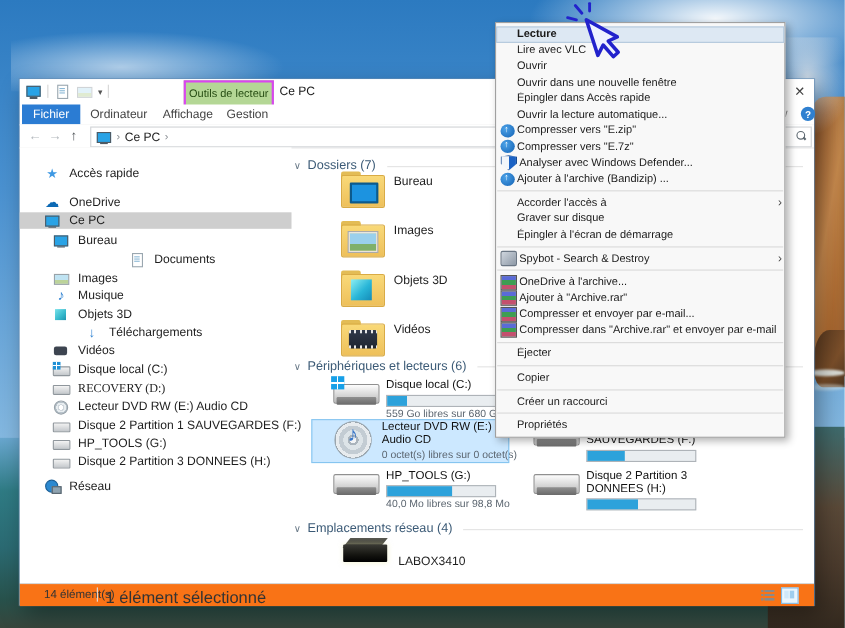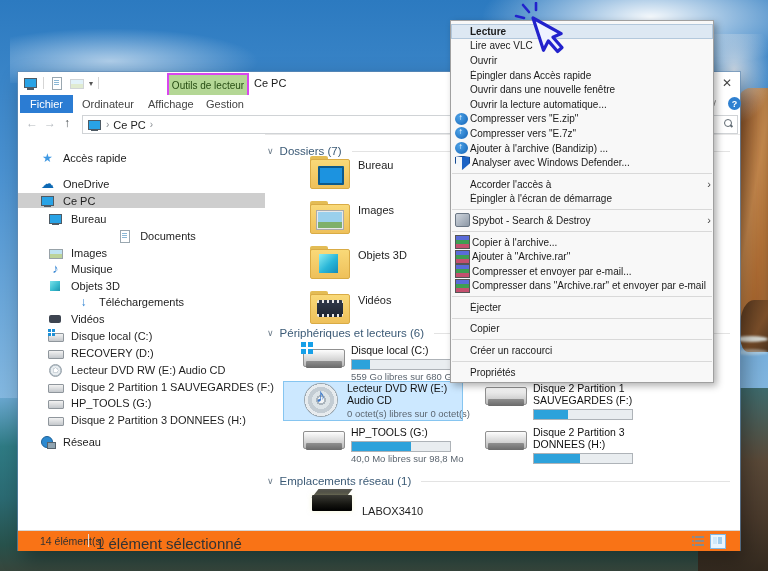--- a/index.html
+++ b/index.html
@@ -246,21 +246,21 @@
           <span class="slabel">Téléchargements</span>
         </div>
         <div class="srow child" style="top: 177px;">
           <span class="ic ic-video"></span>
           <span class="slabel">Vidéos</span>
         </div>
         <div class="srow child" style="top: 194px;">
           <span class="ic ic-drive c"></span>
           <span class="slabel">Disque local (C:)</span>
         </div>
-        <div class="srow child" style="top: 211px;">
+        <div class="srow child" style="top: 211px; font-family: Liberation Serif, serif;">
           <span class="ic ic-drive"></span>
           <span class="slabel">RECOVERY (D:)</span>
         </div>
         <div class="srow child" style="top: 228px;">
           <span class="ic ic-dvd"></span>
           <span class="slabel">Lecteur DVD RW (E:) Audio CD</span>
         </div>
         <div class="srow child" style="top: 245px;">
           <span class="ic ic-drive"></span>
           <span class="slabel">Disque 2 Partition 1 SAUVEGARDES (F:)</span>
@@ -284,21 +284,21 @@
       <span class="stext">Dossiers (7)</span>
       <span class="sline"></span>
     </div>
     <div class="shead" style="top:254px">
       <span class="schev">∨</span>
       <span class="stext">Périphériques et lecteurs (6)</span>
       <span class="sline"></span>
     </div>
     <div class="shead" style="top:402px">
       <span class="schev">∨</span>
-      <span class="stext">Emplacements réseau (1)</span>
+      <span class="stext">Emplacements réseau (4)</span>
       <span class="sline"></span>
     </div>
 
     <div id="statusbar">
       <span class="scount">14 élément(s)</span>
       <span class="sdiv"></span>
       <span class="ssel">1 élément sélectionné</span>
       <span class="vbtn vlist"></span>
       <span class="vbtn vthumb"></span>
     </div>
@@ -387,66 +387,70 @@
       <div class="mi">
         <span class="mico"></span>
         <span class="mtxt">Lire avec VLC</span>
       </div>
       <div class="mi">
         <span class="mico"></span>
         <span class="mtxt">Ouvrir</span>
       </div>
       <div class="mi">
         <span class="mico"></span>
+        <span class="mtxt">Ouvrir dans une nouvelle fenêtre</span>
+      </div>
+      <div class="mi">
+        <span class="mico"></span>
         <span class="mtxt">Épingler dans Accès rapide</span>
-      </div>
-      <div class="mi">
-        <span class="mico"></span>
-        <span class="mtxt">Ouvrir dans une nouvelle fenêtre</span>
       </div>
       <div class="mi">
         <span class="mico"></span>
         <span class="mtxt">Ouvrir la lecture automatique...</span>
       </div>
       <div class="mi">
         <span class="mico x-bandizip-icon"></span>
         <span class="mtxt">Compresser vers "E.zip"</span>
       </div>
       <div class="mi">
         <span class="mico x-bandizip-icon"></span>
         <span class="mtxt">Compresser vers "E.7z"</span>
       </div>
       <div class="mi">
+        <span class="mico x-defender-icon"></span>
+        <span class="mtxt">Analyser avec Windows Defender...</span>
+      </div>
+      <div class="mi">
         <span class="mico x-bandizip-icon"></span>
         <span class="mtxt">Ajouter à l'archive (Bandizip) ...</span>
       </div>
-      <div class="mi">
-        <span class="mico x-defender-icon"></span>
-        <span class="mtxt">Analyser avec Windows Defender...</span>
-      </div>
       <div class="csep"></div>
       <div class="mi">
         <span class="mico"></span>
         <span class="mtxt">Accorder l'accès à</span>
         <span class="msub">›</span>
+      </div>
+      <div class="mi">
+        <span class="mico"></span>
+        <span class="mtxt">Graver sur disque</span>
       </div>
       <div class="mi">
         <span class="mico"></span>
         <span class="mtxt">Épingler à l'écran de démarrage</span>
       </div>
       <div class="csep"></div>
       <div class="mi">
         <span class="mico x-spybot-icon"></span>
         <span class="mtxt">Spybot - Search &amp; Destroy</span>
         <span class="msub">›</span>
       </div>
       <div class="csep"></div>
       <div class="mi">
         <span class="mico x-winrar-icon"></span>
-        <span class="mtxt">Copier à l'archive...</span>
+        <span class="mtxt">OneDrive à l'archive...</span>
       </div>
       <div class="mi">
         <span class="mico x-winrar-icon"></span>
         <span class="mtxt">Ajouter à "Archive.rar"</span>
       </div>
       <div class="mi">
         <span class="mico x-winrar-icon"></span>
         <span class="mtxt">Compresser et envoyer par e-mail...</span>
       </div>
       <div class="mi">

